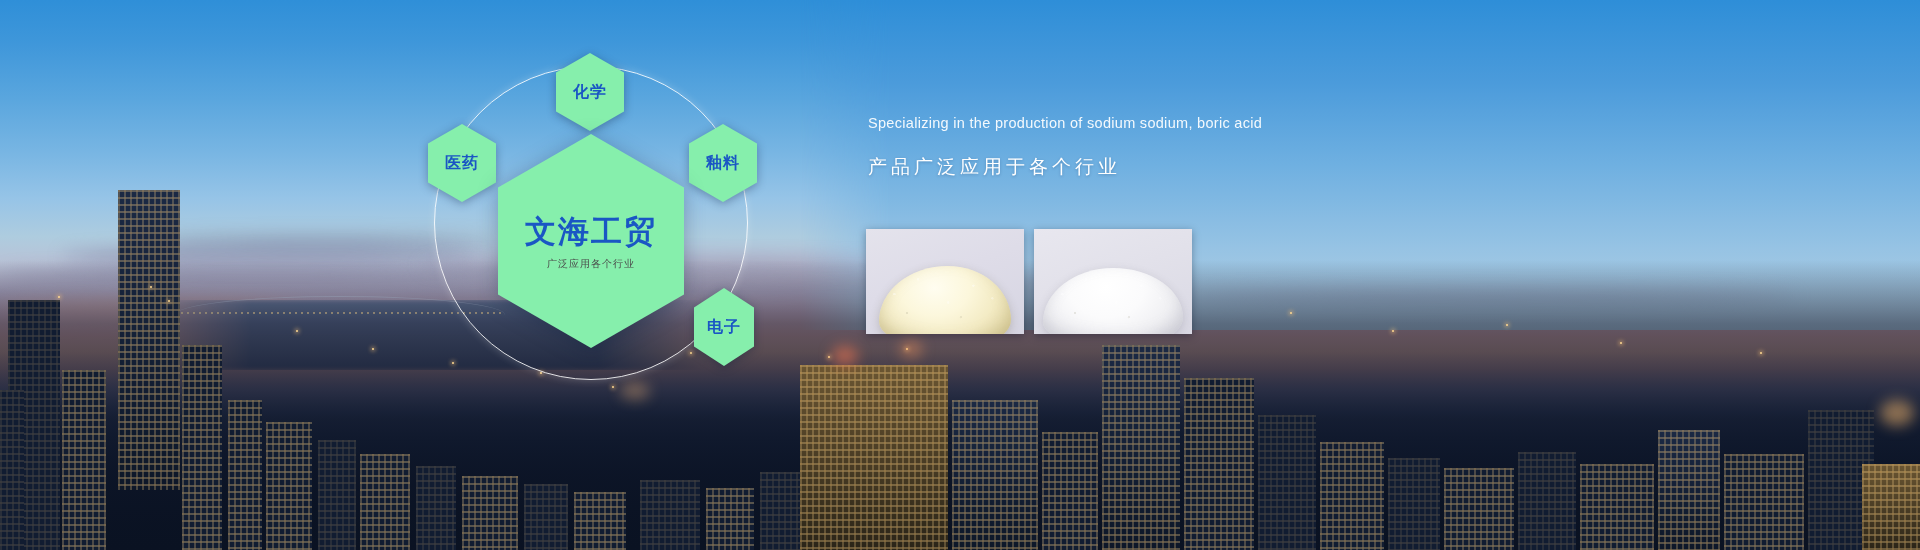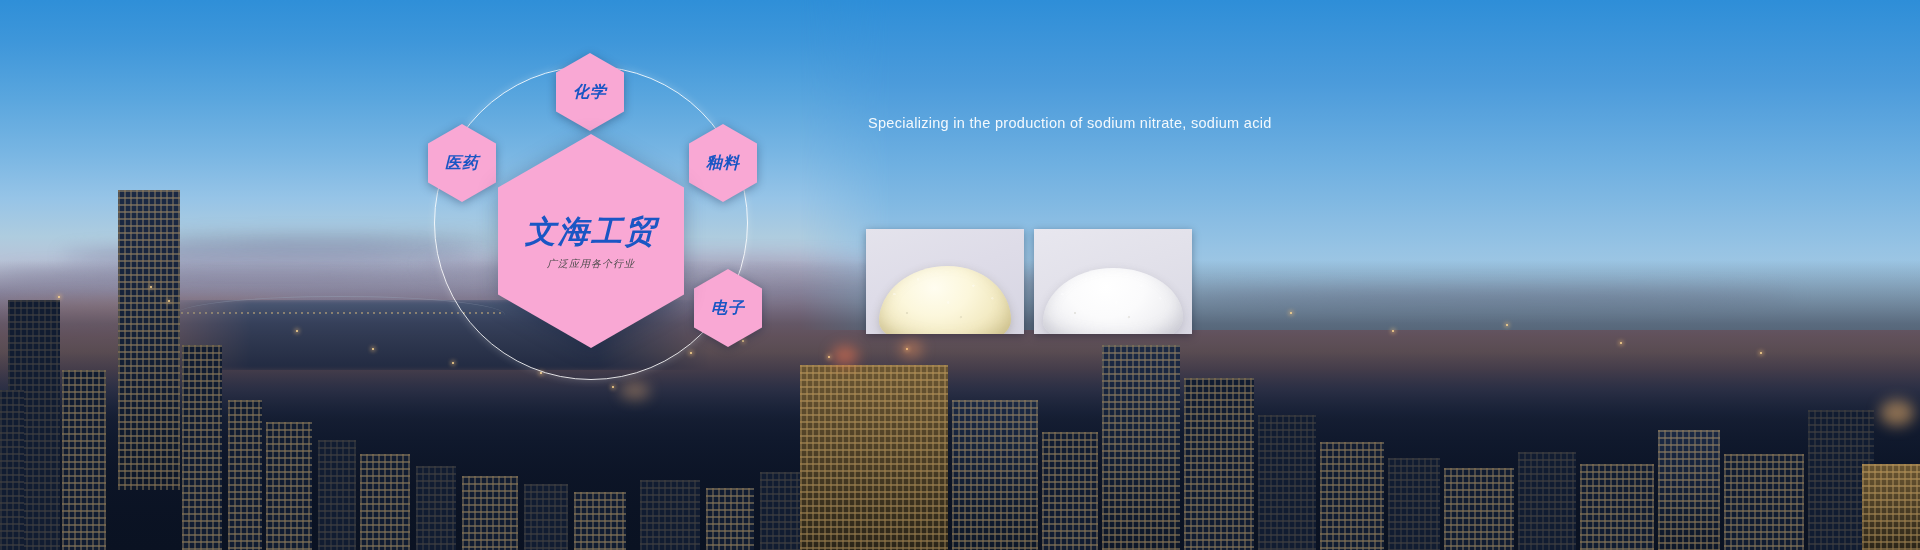--- a/index.html
+++ b/index.html
@@ -71,24 +71,24 @@
 
   
   .diagram{position:absolute;left:406px;top:28px;width:390px;height:400px;}
 
   .ring{position:absolute;left:28px;top:38px;width:312px;height:312px;
     border:1.6px solid rgba(255,255,255,.85);border-radius:50%;
     box-shadow:0 0 8px rgba(255,255,255,.22);}
 
   .hexwrap{position:absolute;}
   .hex{position:relative;width:100%;height:100%;
-    background:#f9a8d4;
+    background:#86efac;
     -webkit-clip-path:polygon(50% 0%,100% 25%,100% 75%,50% 100%,0% 75%,0% 25%);
             clip-path:polygon(50% 0%,100% 25%,100% 75%,50% 100%,0% 75%,0% 25%);
-    display:flex;align-items:center;justify-content:center;font-style:italic;}
+    display:flex;align-items:center;justify-content:center;}
   .hex .lbl{color:#1a56c4;font-weight:bold;letter-spacing:1px;
     font-family:"DejaVu Sans","Liberation Sans",sans-serif;}
   .hex-sm-shadow{filter:drop-shadow(0 2px 5px rgba(10,25,60,.35));}
   .hex-center-shadow{filter:drop-shadow(0 3px 10px rgba(10,25,60,.3));}
   .center-inner{display:flex;flex-direction:column;align-items:center;justify-content:center;gap:4px;}
   .center-title{color:#1a56c4;font-size:31px;font-weight:bold;letter-spacing:2px;
     font-family:"DejaVu Sans","Liberation Sans",sans-serif;}
   .center-sub{color:#4a4a4a;font-size:10px;letter-spacing:1px;
     font-family:"DejaVu Sans","Liberation Sans",sans-serif;}
 
@@ -218,21 +218,21 @@
           <span class="lbl">化学</span>
         </div>
     </div>
 
     <div class="hexwrap hex-sm-shadow" style="left:283px;top:96px;width:68px;height:78px;text-align:center;">
       <div class="hex">
           <span class="lbl">釉料</span>
         </div>
     </div>
 
-    <div class="hexwrap hex-sm-shadow" style="left:288px;top:241px;width:68px;height:78px;">
+    <div class="hexwrap hex-sm-shadow" style="left:288px;top:260px;width:60px;height:78px;">
       <div class="hex">
           <span class="lbl">电子</span>
         </div>
     </div>
 
 
 
     <div class="hexwrap hex-sm-shadow" style="left:22px;top:96px;width:68px;height:78px;">
       <div class="hex">
           <span class="lbl">医药</span>
@@ -243,21 +243,22 @@
       <div class="hex">
         <div class="center-inner">
           <span class="center-title">文海工贸</span>
           <span class="center-sub">广泛应用各个行业</span>
         </div>
       </div>
     </div>
   </div>
 
   <div class="copy">
-    <div class="subline">Specializing in the production of sodium nitrate, sodium acid</div>
+    <div class="subline">Specializing in the production of sodium sodium, boric acid</div>
+    <div class="tagline">产品广泛应用于各个行业</div>
   </div>
 
   <div class="photos">
     <div class="photo photo-a">
       <div class="bg"></div>
       <div class="pile pile-a"></div>
       <div class="grain"></div>
     </div>
     <div class="photo photo-b">
       <div class="bg"></div>

